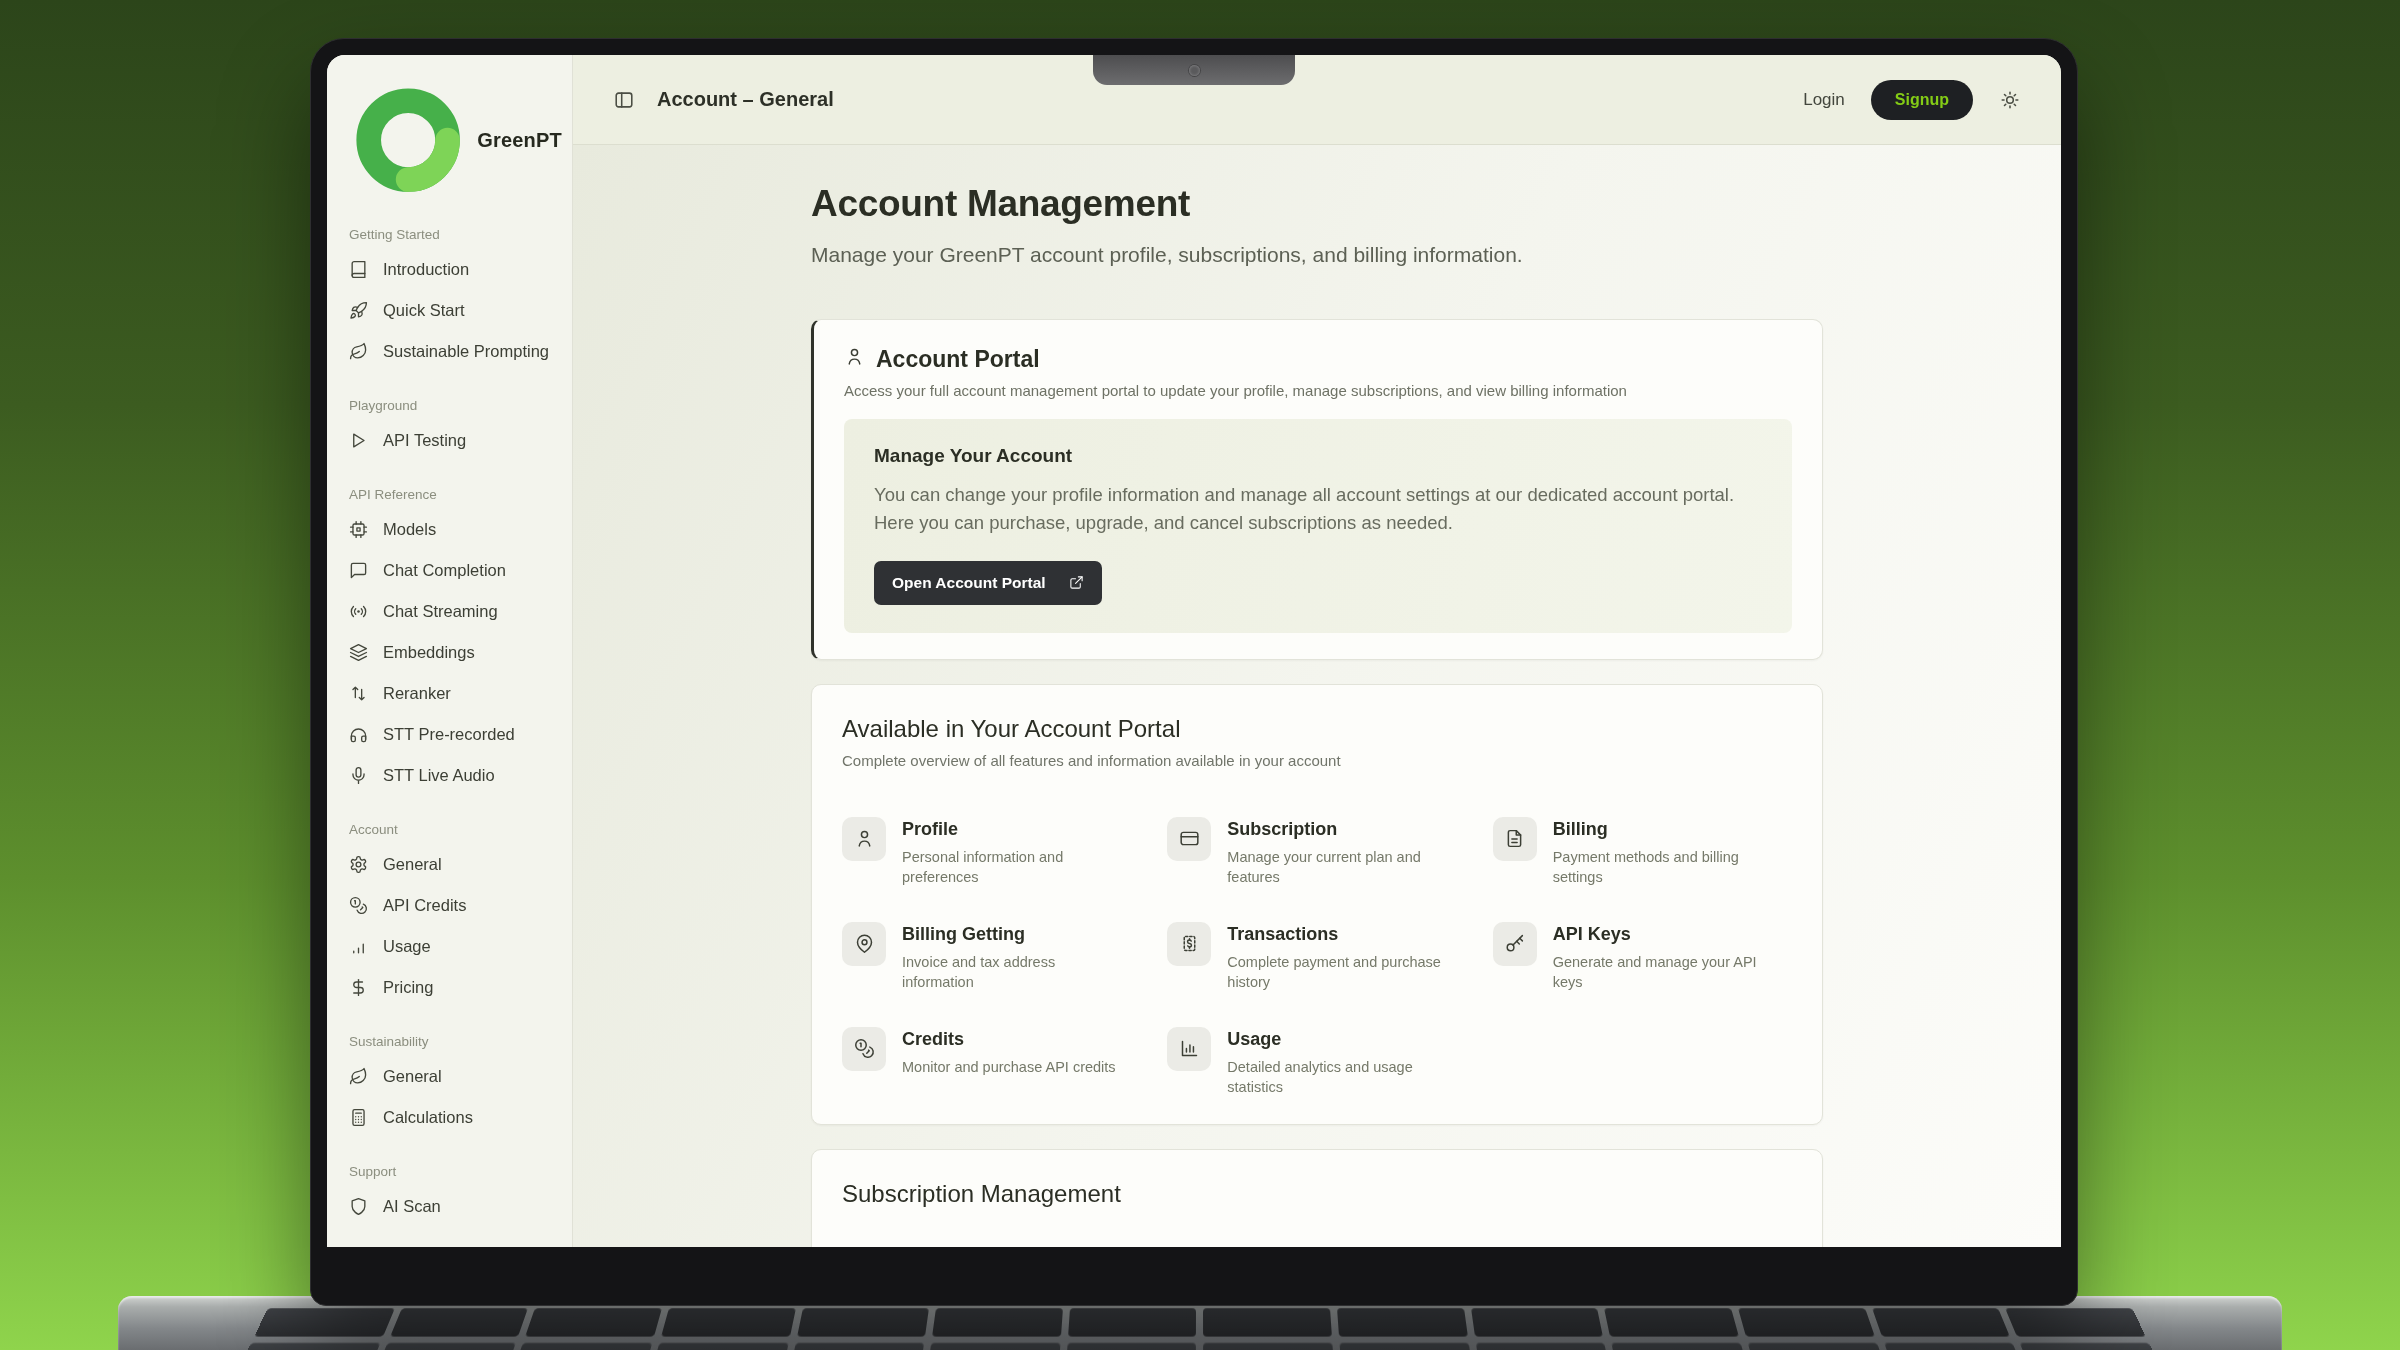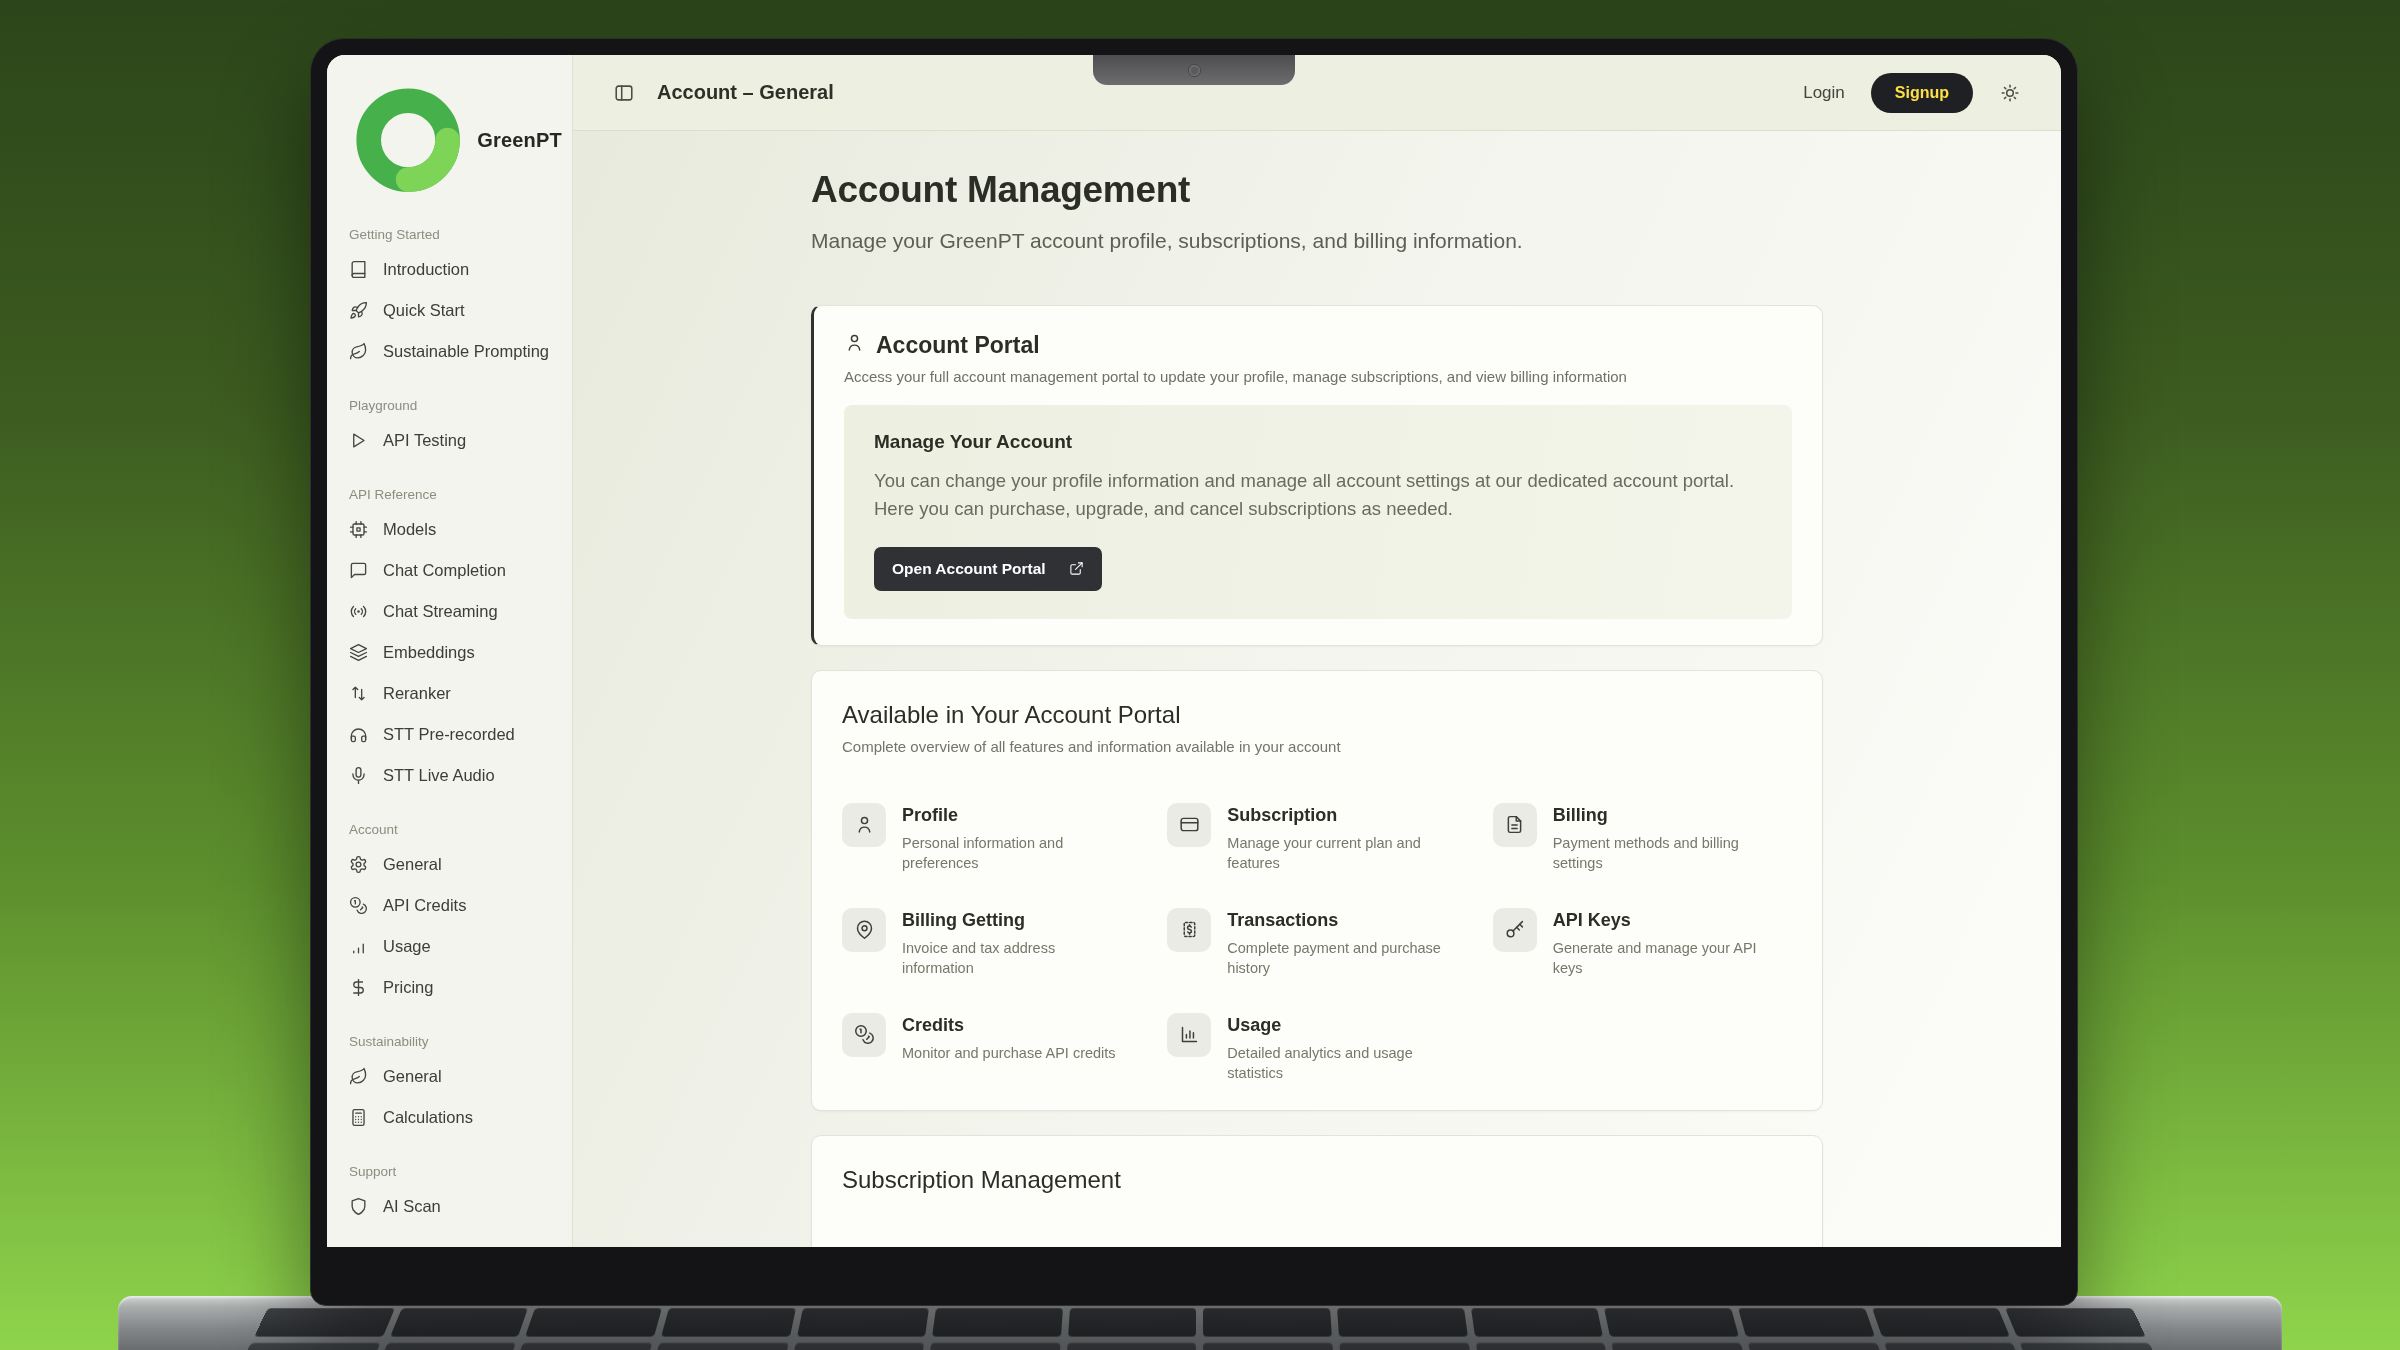--- a/index.html
+++ b/index.html
@@ -36,28 +36,28 @@
   .logo-text { font-size:20px; font-weight:700; color:#26291f; letter-spacing:.2px; }
   .nav-section-label { font-size:13.5px; color:#8b8e7f; margin:26px 0 7px; }
   .nav-section:first-child .nav-section-label { margin-top:0; }
   .nav-item { display:flex; align-items:center; gap:15px; height:41px; cursor:pointer;
     color:#3c3f35; font-size:16.5px; }
   .nav-item .icon { width:19px; height:19px; color:#44473c; flex:none; }
   .icon svg { width:100%; height:100%; display:block; }
 
   
   .right { flex:1; min-width:0; display:flex; flex-direction:column; }
-  .topbar { height:76px; flex:none; background:#edefe1; border-bottom:1px solid #dcdecf;
+  .topbar { height:90px; flex:none; background:#edefe1; border-bottom:1px solid #dcdecf;
     display:flex; align-items:center; justify-content:space-between; padding:0 40px; }
   .topbar-left { display:flex; align-items:center; gap:22px; }
   .tb-icon { width:22px; height:22px; color:#4b4e44; cursor:pointer; }
   .crumb { font-size:20px; font-weight:700; color:#2d3027; }
   .topbar-right { display:flex; align-items:center; gap:26px; }
   .login { font-size:17px; color:#43463d; cursor:pointer; }
-  .signup { background:#1e2023; color:#fde047; font-size:16px; font-weight:700; border:none;
+  .signup { background:#1e2023; color:#84cc16; font-size:16px; font-weight:700; border:none;
     border-radius:999px; padding:11px 24px; cursor:pointer; font-family:inherit; }
 
   .main { flex:1; overflow:hidden; padding-top:38px;
     background:linear-gradient(115deg,#e8eadd 0%,#f4f5ee 50%,#fcfcf9 100%); }
   .col { width:1012px; margin:0 auto; }
   h1.page-title { font-size:37px; font-weight:700; color:#2b2e24; letter-spacing:-.3px; margin-bottom:18px; }
   .subtitle { font-size:21px; color:#5c6054; margin-bottom:52px; }
 
   .card { background:#fdfdfa; border:1px solid #e2e3d9; border-radius:10px; padding:26px 30px;
     box-shadow:0 1px 2px rgba(60,60,50,.05); }

